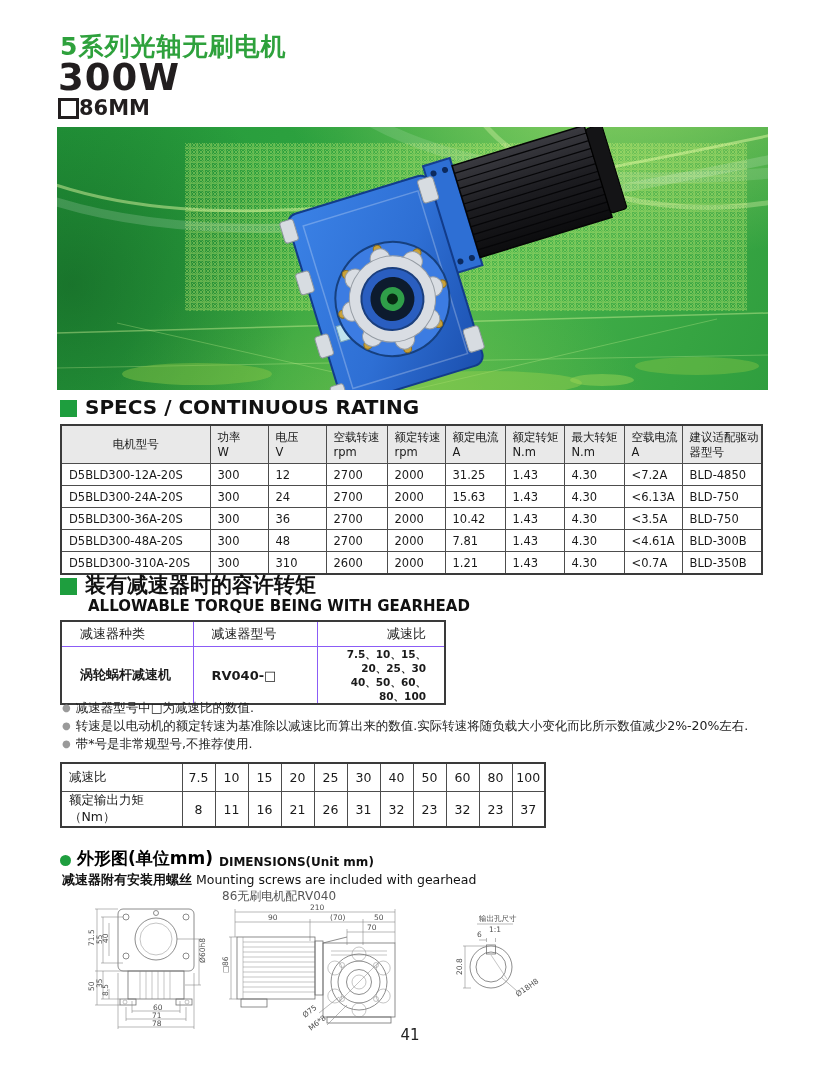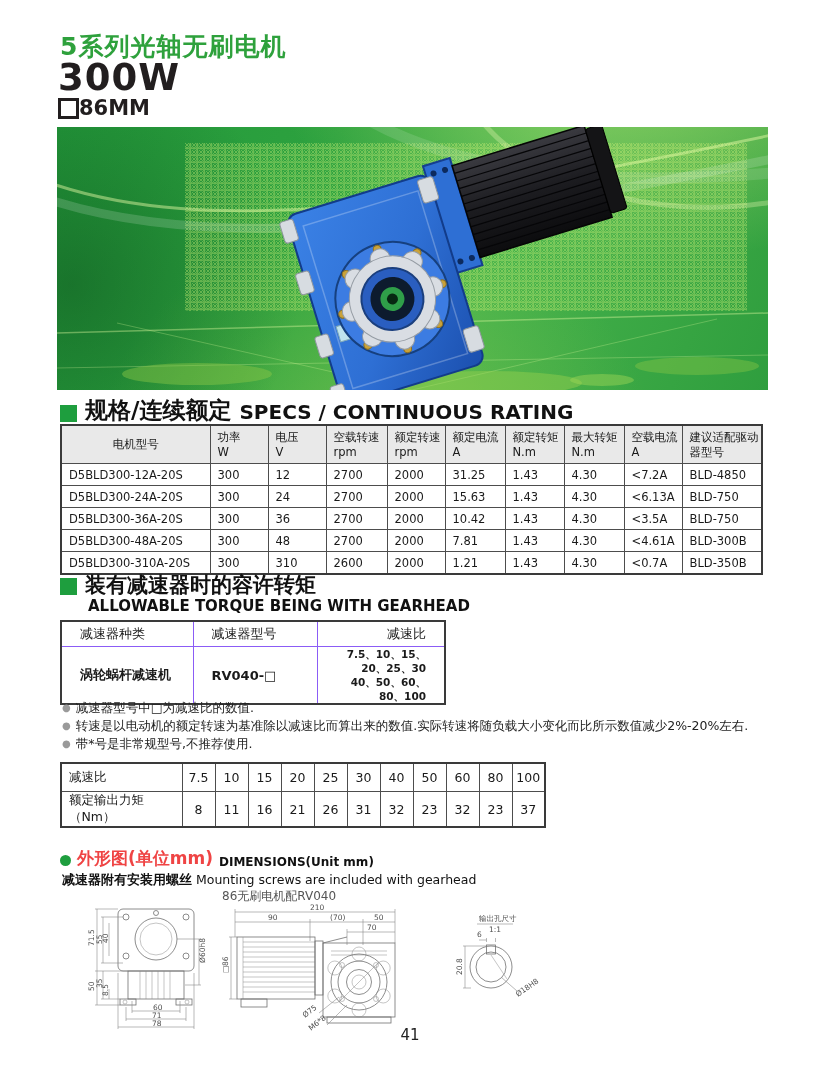--- a/index.html
+++ b/index.html
@@ -52,21 +52,21 @@
   .note-line{display:flex;align-items:flex-start;gap:5px;}
   .dot-bullet{color:#9a9a9a;font-size:10px;line-height:18px;}
 
   .ratio-table{position:absolute;left:60px;top:762px;width:481px;font-size:12.5px;border:2px solid #3a3a3a;}
   .ratio-table td{border:1px solid #4d4d4d;height:27px;text-align:center;padding:0;}
   .ratio-table td.lbl{text-align:left;padding-left:7px;}
 
   
   .dims-heading{position:absolute;left:60px;top:847px;display:flex;align-items:flex-end;gap:6px;}
   .rnd-bullet{width:11px;height:11px;border-radius:50%;background:#1e9e3e;margin-bottom:4px;}
-  .dims-cn{font-size:17px;font-weight:bold;color:#ef4444;}
+  .dims-cn{font-size:17px;font-weight:bold;color:#000000;}
   .dims-en{font-size:12px;font-weight:bold;color:#111;margin-bottom:1px;}
   .dims-note{position:absolute;left:62px;top:871px;font-size:12.5px;color:#111;}
   .dims-note .cn{font-weight:bold;font-size:13px;}
   .drawing-title{position:absolute;left:222px;top:888px;font-size:12px;color:#555;}
   .drawing{position:absolute;left:60px;top:901px;}
   .drawing text{fill:#4e4e4e;font-size:7.5px;font-family:"DejaVu Sans","Liberation Sans",sans-serif;}
   .drawing .ln{stroke:#707070;stroke-width:.8;fill:none;}
   .drawing .thin{stroke:#8a8a8a;stroke-width:.5;fill:none;}
   .drawing .dim{stroke:#8a8a8a;stroke-width:.6;fill:none;}
 
@@ -181,21 +181,20 @@
           <circle r="22" fill="#0d1b2e"></circle>
           <circle r="12" fill="#2f9e49"></circle>
           <circle r="5.5" fill="#072812"></circle>
         </g>
       </g>
     </svg>
   </div>
 
   <div class="sec-heading" style="left:60px;top:395px;">
     <span class="sq-bullet"></span>
-    <span class="sec-cn">规格/连续额定</span>
     <span class="sec-en">SPECS / CONTINUOUS RATING</span>
   </div>
 
   <table class="spec-table">
     <colgroup>
       <col style="width:149px">
         <col style="width:58px">
         <col style="width:58px">
         <col style="width:61px">
         <col style="width:58px">

